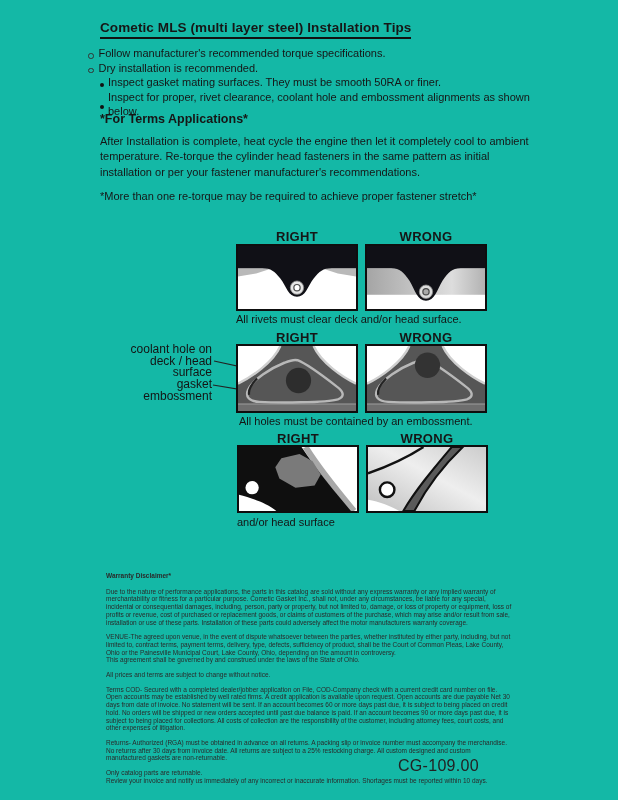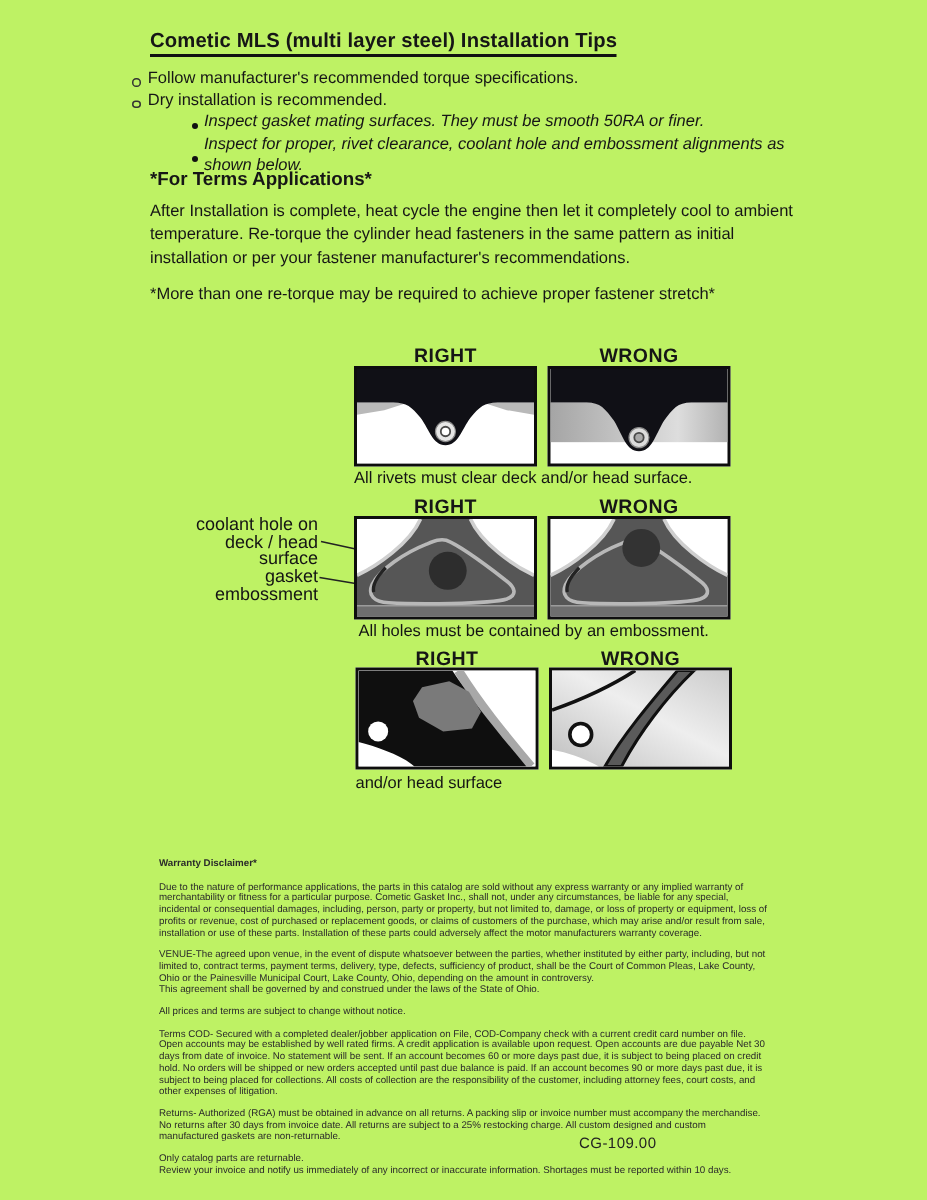--- a/index.html
+++ b/index.html
@@ -1,53 +1,53 @@
 <!DOCTYPE html>
 <html><head>
 <meta charset="utf-8">
 <style>
   html,body{margin:0;padding:0;background:#e9e9e9;}
   #page{
-    position:relative;width:618px;height:800px;background:#bef264;
+    position:relative;width:618px;height:800px;background:#14b8a6;
     font-family:"Liberation Sans","DejaVu Sans",sans-serif;color:#161616;
     overflow:hidden;margin:0 auto;
   }
   
   #header{position:absolute;left:88px;top:18px;width:450px;}
   .doc-title{
     display:inline-block;margin-left:12px;font-size:13.5px;font-weight:bold;
     border-bottom:2px solid #111;padding-bottom:2px;letter-spacing:.1px;
   }
   .bullet-list{margin-top:7px;font-size:11px;line-height:14.5px;}
   .bullet-row{display:flex;align-items:center;}
   .b-dot{
     flex:0 0 auto;width:3.5px;height:3.5px;border:1px solid #333;border-radius:50%;
     margin:5px 5px 0 0;
   }
-  .sub-row{margin-left:40px;font-style:italic;}
+  .sub-row{margin-left:12px;}
   .s-dot{
     flex:0 0 auto;width:4px;height:4px;background:#111;border-radius:50%;
     margin:5px 4px 0 0;
   }
   
   #diesel{position:absolute;left:100px;top:112px;width:442px;font-size:11px;line-height:15.2px;}
   .diesel-head{font-size:12.5px;font-weight:bold;margin:0 0 7px 0;}
   .para{margin:0 0 9px 0;}
   
   .dg-label{position:absolute;width:122px;text-align:center;font-size:13px;font-weight:bold;letter-spacing:.3px;}
   .dg-box{position:absolute;width:122px;height:67px;border:2.5px solid #0e0e0e;box-sizing:border-box;background:#fff;}
   .dg-box svg{display:block;width:100%;height:100%;}
   .dg-caption{position:absolute;font-size:11px;line-height:12.5px;color:#141414;}
   .ann-label{position:absolute;width:94px;text-align:right;font-size:12px;line-height:11.5px;color:#141414;}
   
   #warranty{position:absolute;left:106px;top:572px;width:406px;font-size:6.5px;line-height:7.7px;color:#2a2a2a;}
   .w-head{font-weight:bold;margin:0 0 8px 0;}
   .w-para{margin:0 0 7px 0;}
   .w-para.tight{margin:0;}
-  #doc-code{position:absolute;left:386px;top:757px;font-size:10px;color:#222;letter-spacing:.3px;}
+  #doc-code{position:absolute;left:398px;top:757px;font-size:16px;color:#222;letter-spacing:.3px;}
 </style>
 </head>
 <body>
 
 <div id="page">
 
   <div id="header">
     <div class="doc-title">Cometic MLS (multi layer steel) Installation Tips</div>
     <div class="bullet-list">
       <div class="bullet-row">

